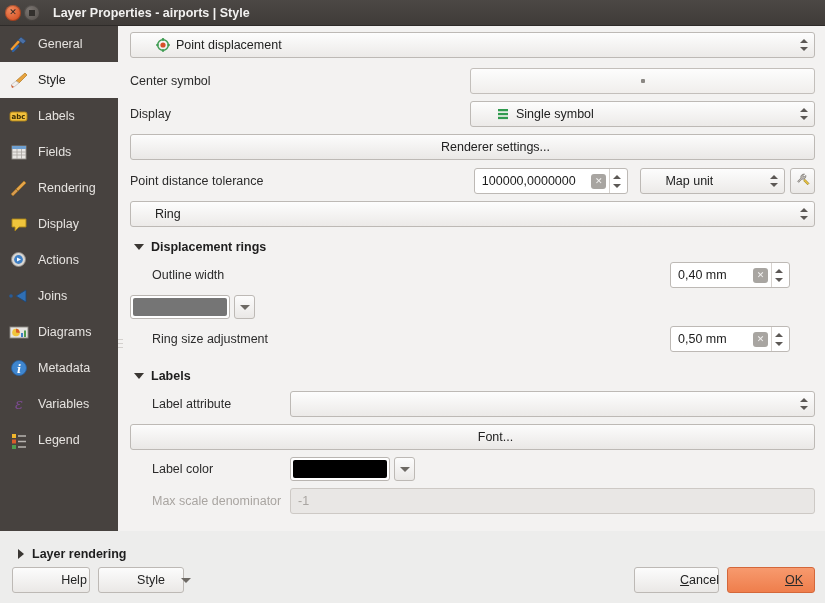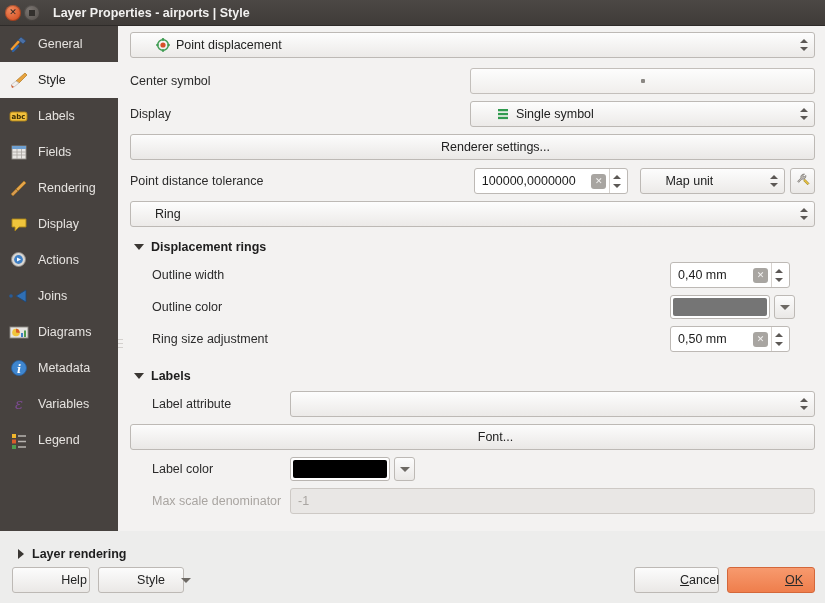--- a/index.html
+++ b/index.html
@@ -578,21 +578,20 @@
           <span class="spin-value">0,40 mm</span>
           <span class="clear-btn">✕</span>
           <span class="spin-stepper">
             <span class="arrow-up"></span>
             <span class="arrow-dn"></span>
           </span>
         </div>
       </div>
 
       <div class="row">
-        <span class="row-label indent" style="width:540px;">Outline color</span>
         <div class="color-btn" style="width:100px;">
           <div class="color-swatch" id="outline-color-swatch" style="background: rgb(117, 117, 117);"></div>
         </div>
         <div class="color-drop">
           <span class="tri-dn"></span>
         </div>
       </div>
 
       <div class="row">
         <span class="row-label indent" style="width:540px;">Ring size adjustment</span>

